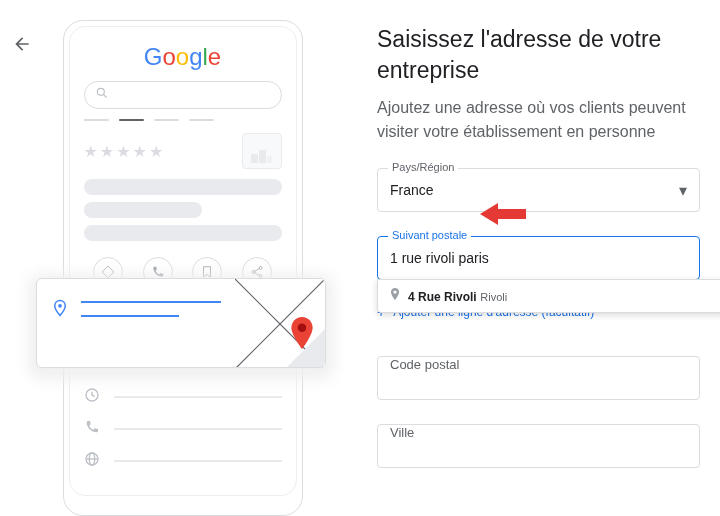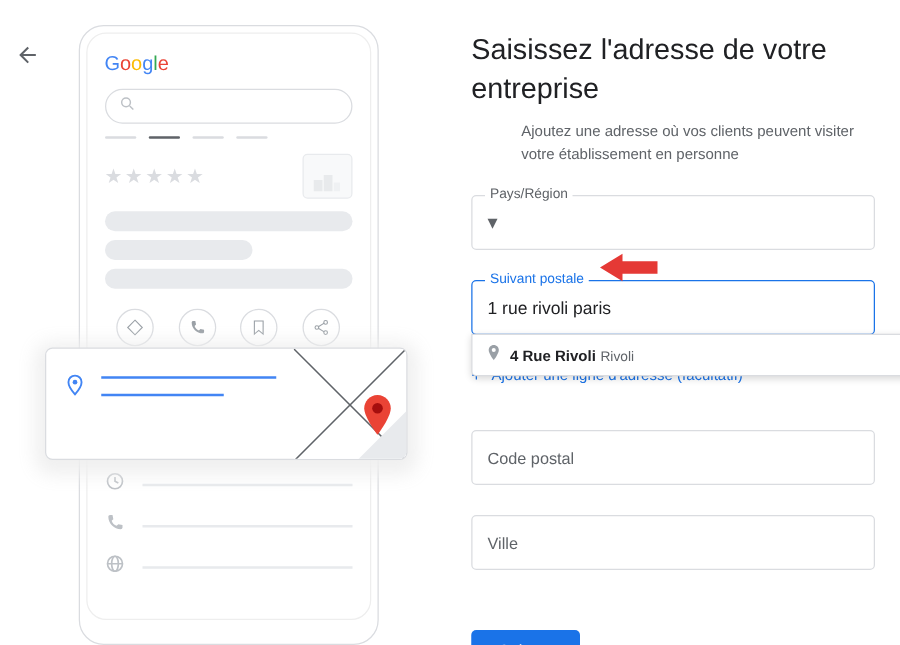--- a/index.html
+++ b/index.html
@@ -34,21 +34,22 @@
       background: #fff;
       position: relative;
     }
     .phone-inner {
       border: 1px solid #eee;
       border-radius: 16px;
       padding: 10px 14px;
       height: 470px;
     }
     .google-logo {
-      font-size: 16px;
+      text-align: center;
+      font-size: 24px;
       font-weight: 500;
       margin: 6px 0 10px;
     }
     .google-logo .g1 { color: #4285F4; }
     .google-logo .o1 { color: #EA4335; }
     .google-logo .o2 { color: #FBBC04; }
     .google-logo .g2 { color: #4285F4; }
     .google-logo .l1 { color: #34A853; }
     .google-logo .e1 { color: #EA4335; }
     .search-pill {
@@ -124,25 +125,24 @@
       padding: 24px 20px 0 12px;
     }
     .form-title {
       font-size: 23px;
       color: #202124;
       line-height: 1.35;
       margin-bottom: 10px;
       font-weight: 400;
     }
     .form-subtitle {
-      font-size: 12px;
+      font-size: 16px;
       color: #5f6368;
       line-height: 1.5;
       margin-bottom: 24px;
-      margin-left: 40px;
     }
     .text-field {
       border: 1px solid #dadce0;
       border-radius: 4px;
       height: 44px;
       position: relative;
       display: flex;
       align-items: center;
       padding: 0 12px;
       margin-bottom: 24px;
@@ -202,21 +202,20 @@
       gap: 8px;
       margin: 14px 0 36px;
       cursor: pointer;
     }
     .add-line .plus { font-size: 14px; }
     .plain-field {
       border: 1px solid #dadce0;
       border-radius: 4px;
       height: 44px;
       display: flex;
-      align-items: center;
       padding: 0 12px;
       margin-bottom: 24px;
       font-size: 13px;
       color: #5f6368;
     }
     .submit-btn {
       margin-top: 24px;
       background: #1a73e8;
       color: #fff;
       border: none;
@@ -359,20 +358,21 @@
     </div>
   </div>
 </div>
 
 <div class="right-panel">
   <h1 class="form-title">Saisissez l'adresse de votre entreprise</h1>
   <p class="form-subtitle">Ajoutez une adresse où vos clients peuvent visiter votre établissement en personne</p>
 
   <div class="text-field country">
     <span class="floating-label">Pays/Région</span>
+    <span class="value">France</span>
     <span class="caret">▾</span>
   </div>
 
   <div class="address-wrap">
     <div class="text-field focused">
       <span class="floating-label">Suivant postale</span>
       <input class="input-real" value="1 rue rivoli paris" style="">
       <div class="suggestion-dropdown">
         <div class="suggestion-item">
           <span class="suggestion-pin">

